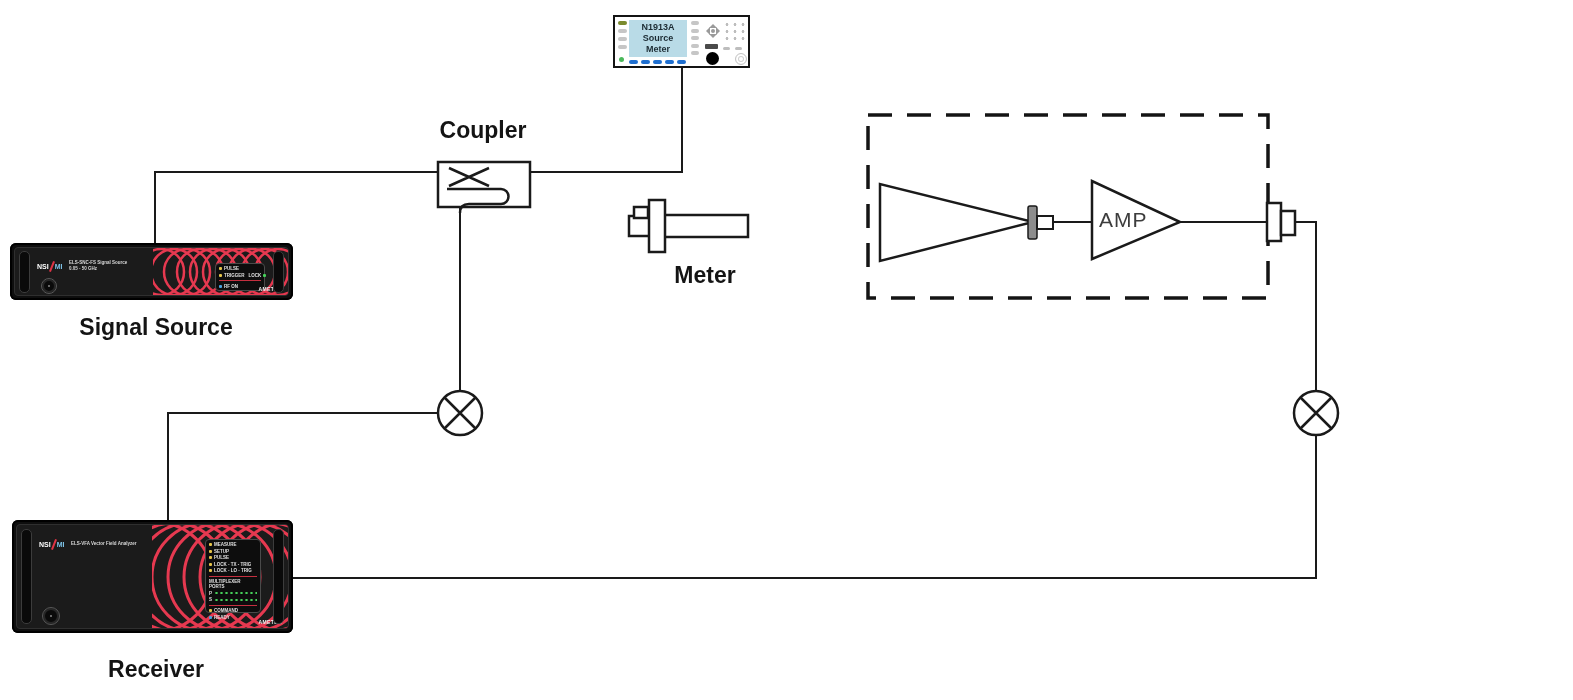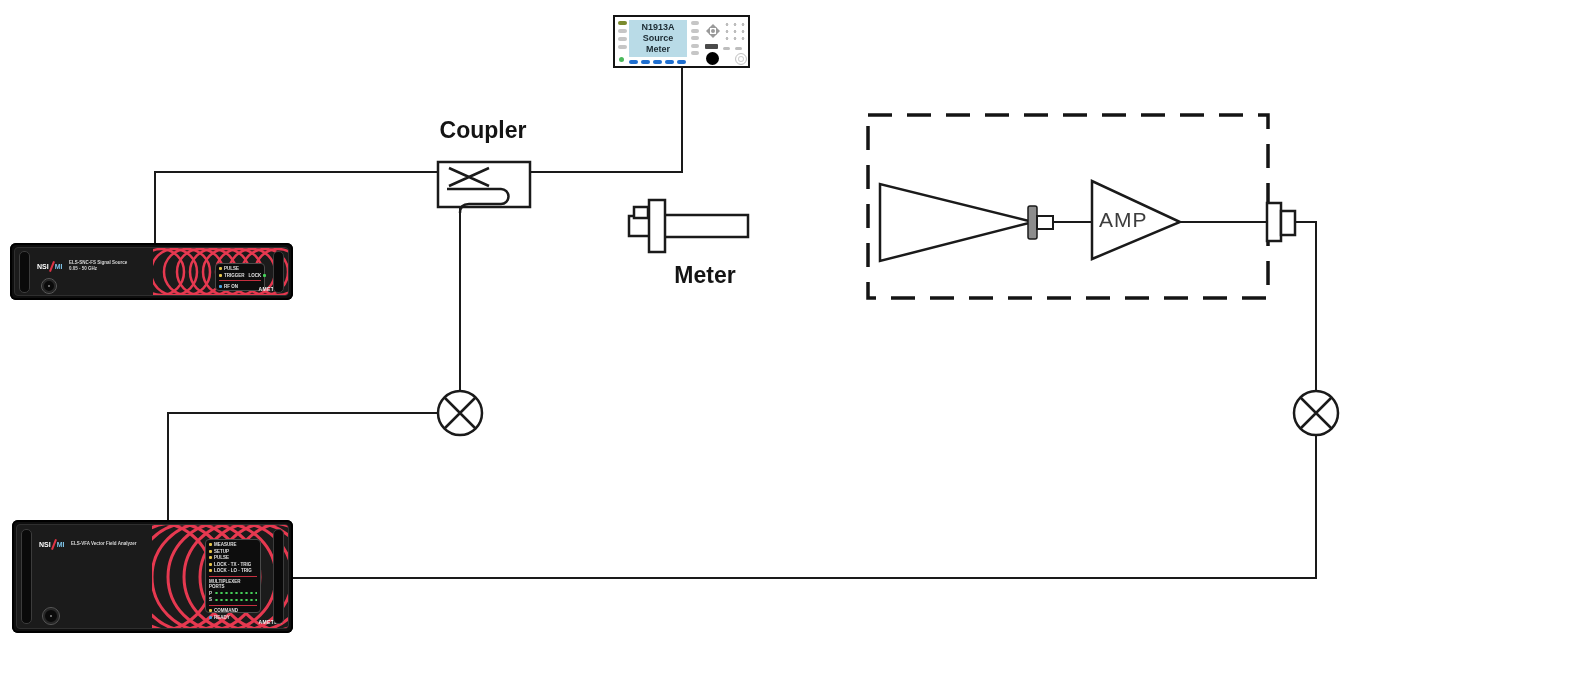--- a/index.html
+++ b/index.html
@@ -279,15 +279,17 @@
         </div>
       </div>
       <div class="ametek" style="right:6px;bottom:3px">AMETEK</div>
     </div>
     <div class="handle" style="left:9px;top:9px;height:93px"></div>
     <div class="handle" style="right:9px;top:9px;height:93px"></div>
   </div>
 
   <div class="lbl center" style="left:408px;top:117px;width:150px">Coupler</div>
   <div class="lbl center" style="left:640px;top:262px;width:130px">Meter</div>
+  <div class="lbl center" style="left:36px;top:314px;width:240px">Signal Source</div>
+  <div class="lbl center" style="left:36px;top:656px;width:240px">Receiver</div>
   <div class="amp-text">AMP</div>
 
 </div>
 
 </body></html>

